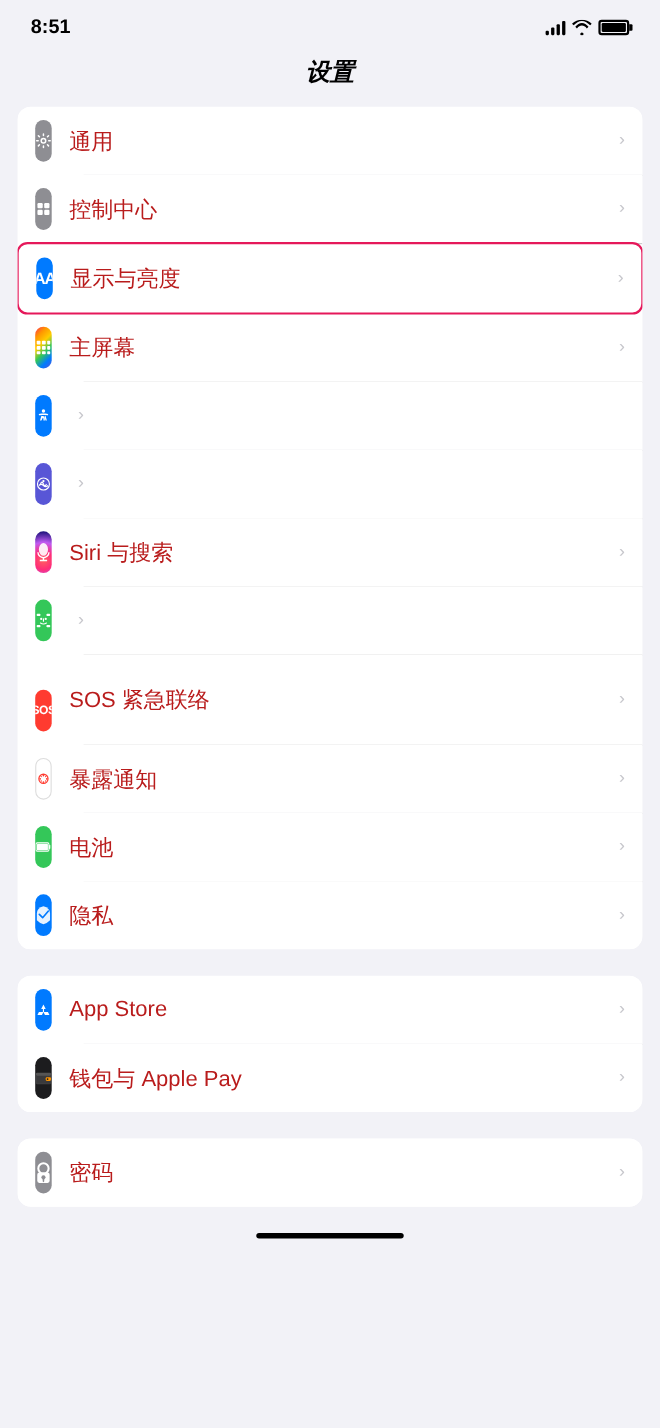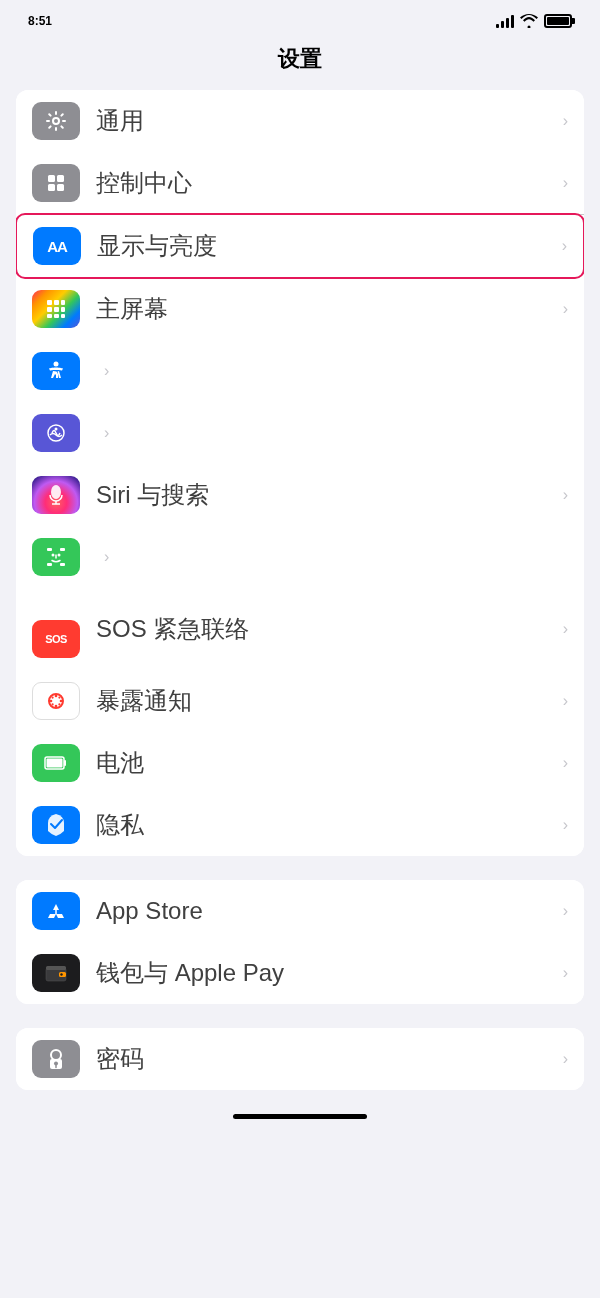--- a/index.html
+++ b/index.html
@@ -15,21 +15,21 @@
 
     
     .status-bar {
       display: flex;
       justify-content: space-between;
       align-items: center;
       padding: 14px 28px 8px 28px;
       background: #f2f2f7;
     }
     .status-time {
-      font-size: 12px;
+      font-size: 18px;
       font-weight: 600;
       color: #000;
     }
     .status-icons {
       display: flex;
       align-items: center;
       gap: 6px;
     }
     .signal-bars {
       display: flex;
@@ -71,20 +71,21 @@
     }
 
     
     .page-title {
       text-align: center;
       font-size: 22px;
       font-weight: 700;
       color: #000;
       padding: 8px 0 16px 0;
       background: #f2f2f7;
+      font-style: italic;
     }
 
     
     .settings-group {
       background: #fff;
       border-radius: 12px;
       margin: 0 16px 24px 16px;
       overflow: hidden;
     }
 
@@ -111,37 +112,37 @@
       border: 2.5px solid #e5185a;
       border-radius: 10px;
       margin: -1px;
       z-index: 10;
     }
     .settings-row.highlighted::after {
       display: none;
     }
 
     .row-icon {
-      width: 48px;
+      width: 15px;
       height: 38px;
       border-radius: 9px;
       display: flex;
       align-items: center;
       justify-content: center;
       margin-right: 16px;
       flex-shrink: 0;
       font-size: 20px;
       color: #fff;
       overflow: hidden;
     }
 
     .row-label {
       flex: 1;
-      font-size: 24px;
-      color: #404040;
+      font-size: 20px;
+      color: #b91c1c;
     }
 
     .row-chevron {
       color: #c7c7cc;
       font-size: 16px;
       margin-left: 8px;
     }
 
     
     .icon-gray { background: #8e8e93; }

